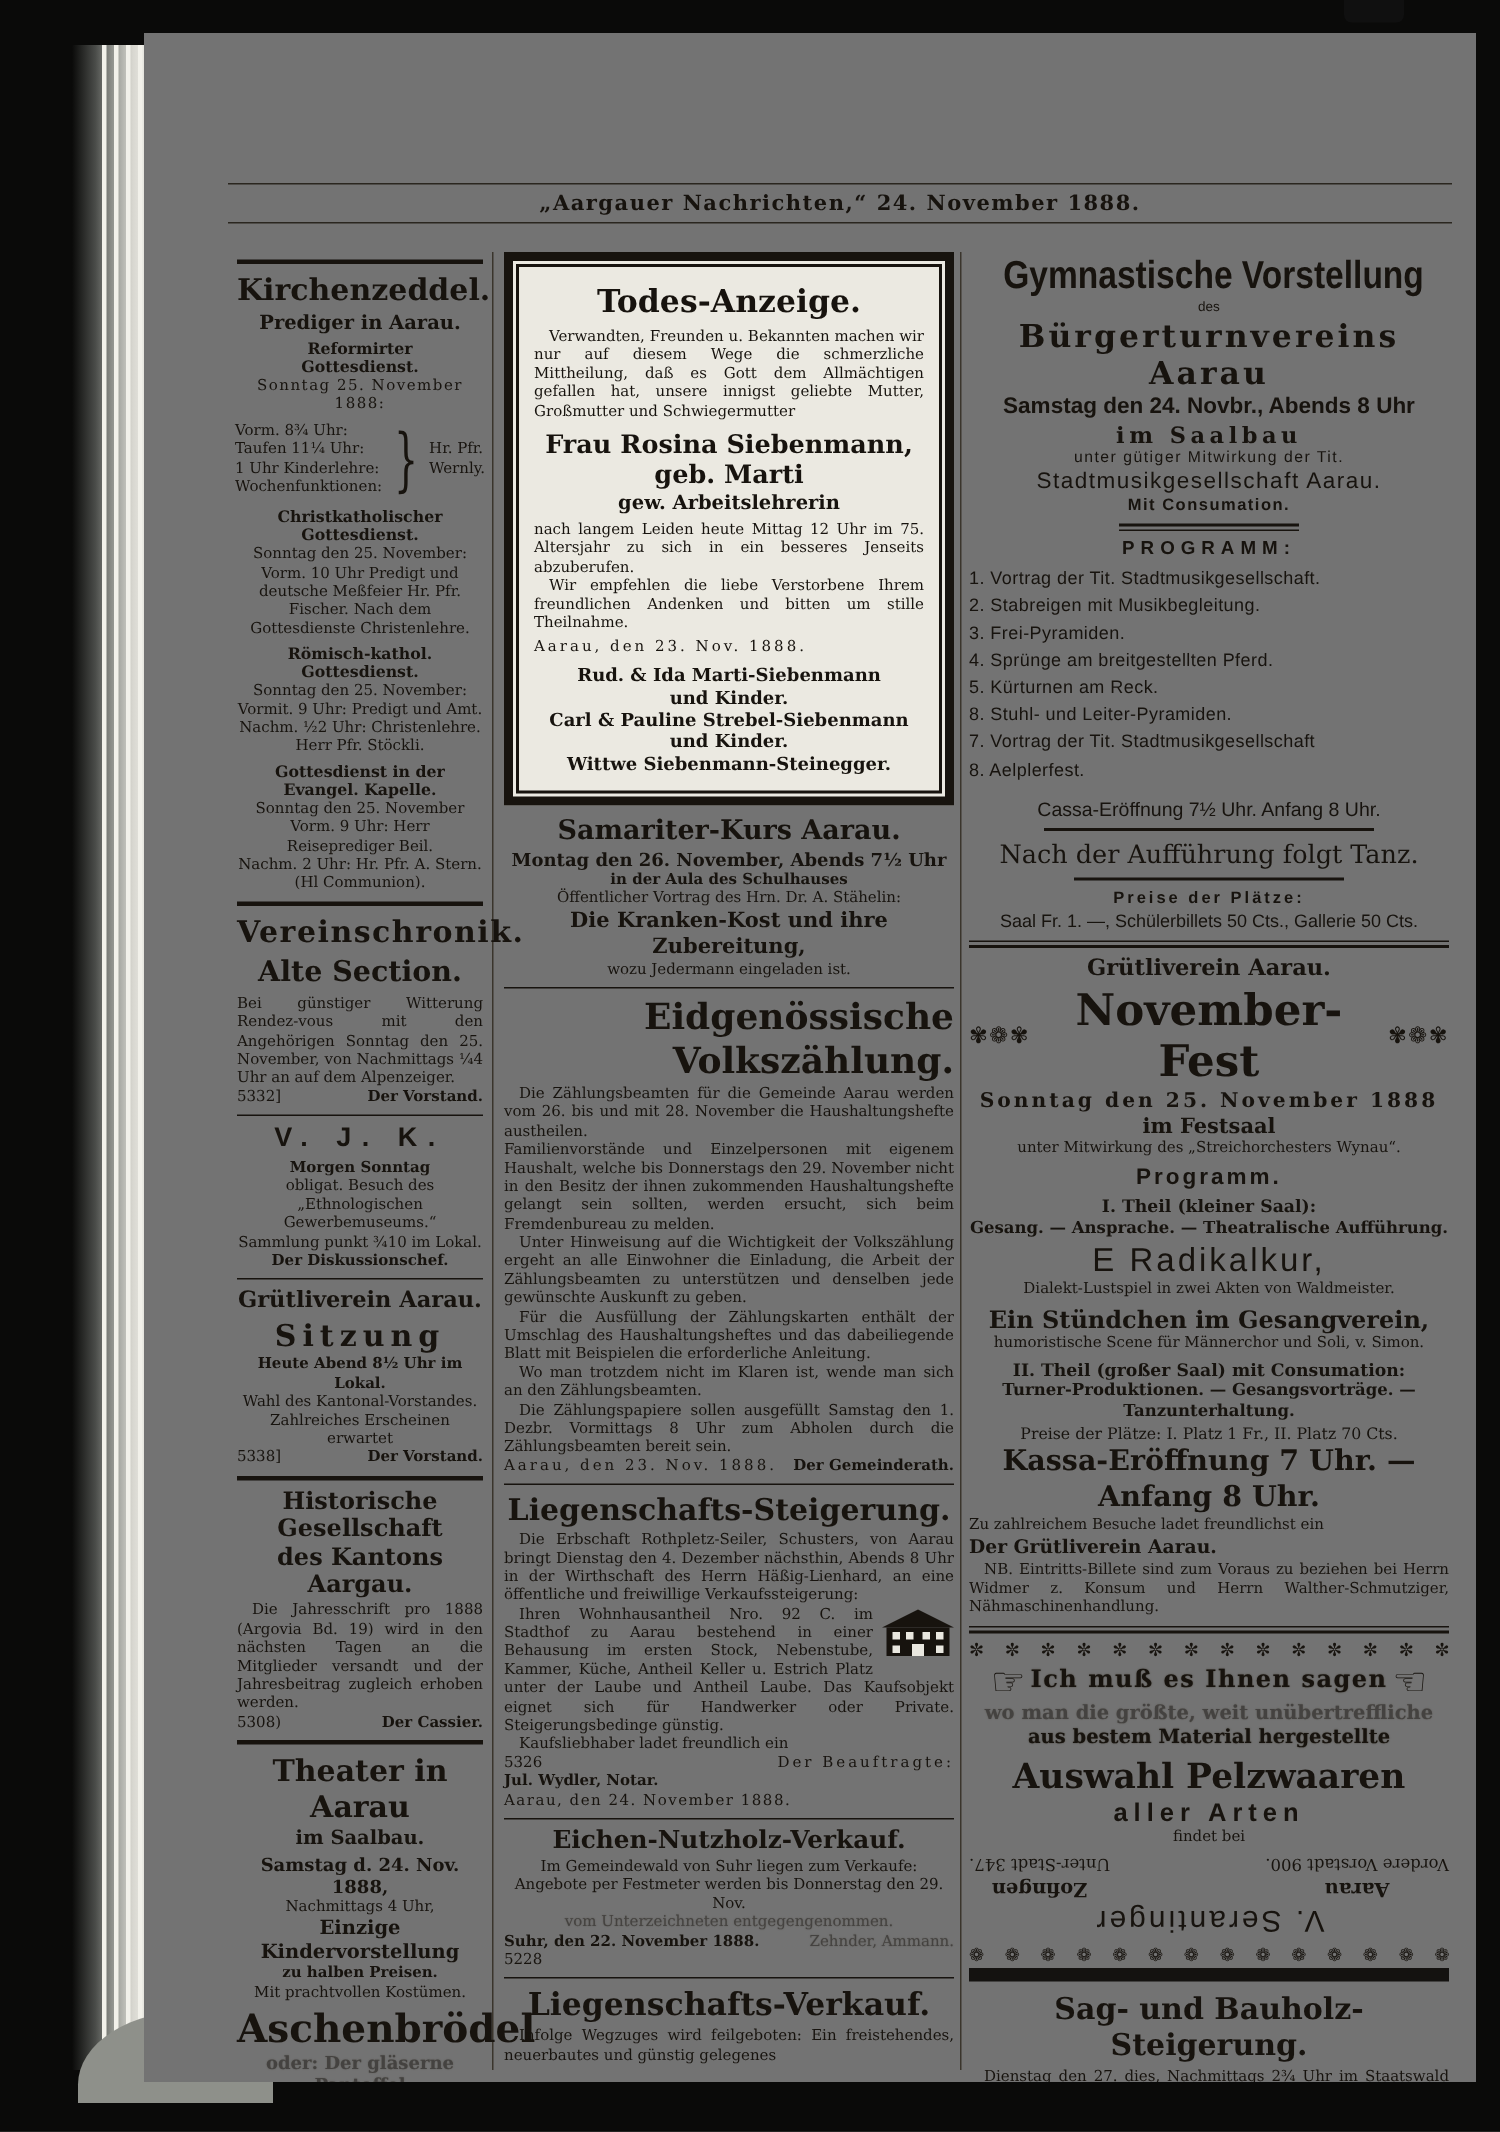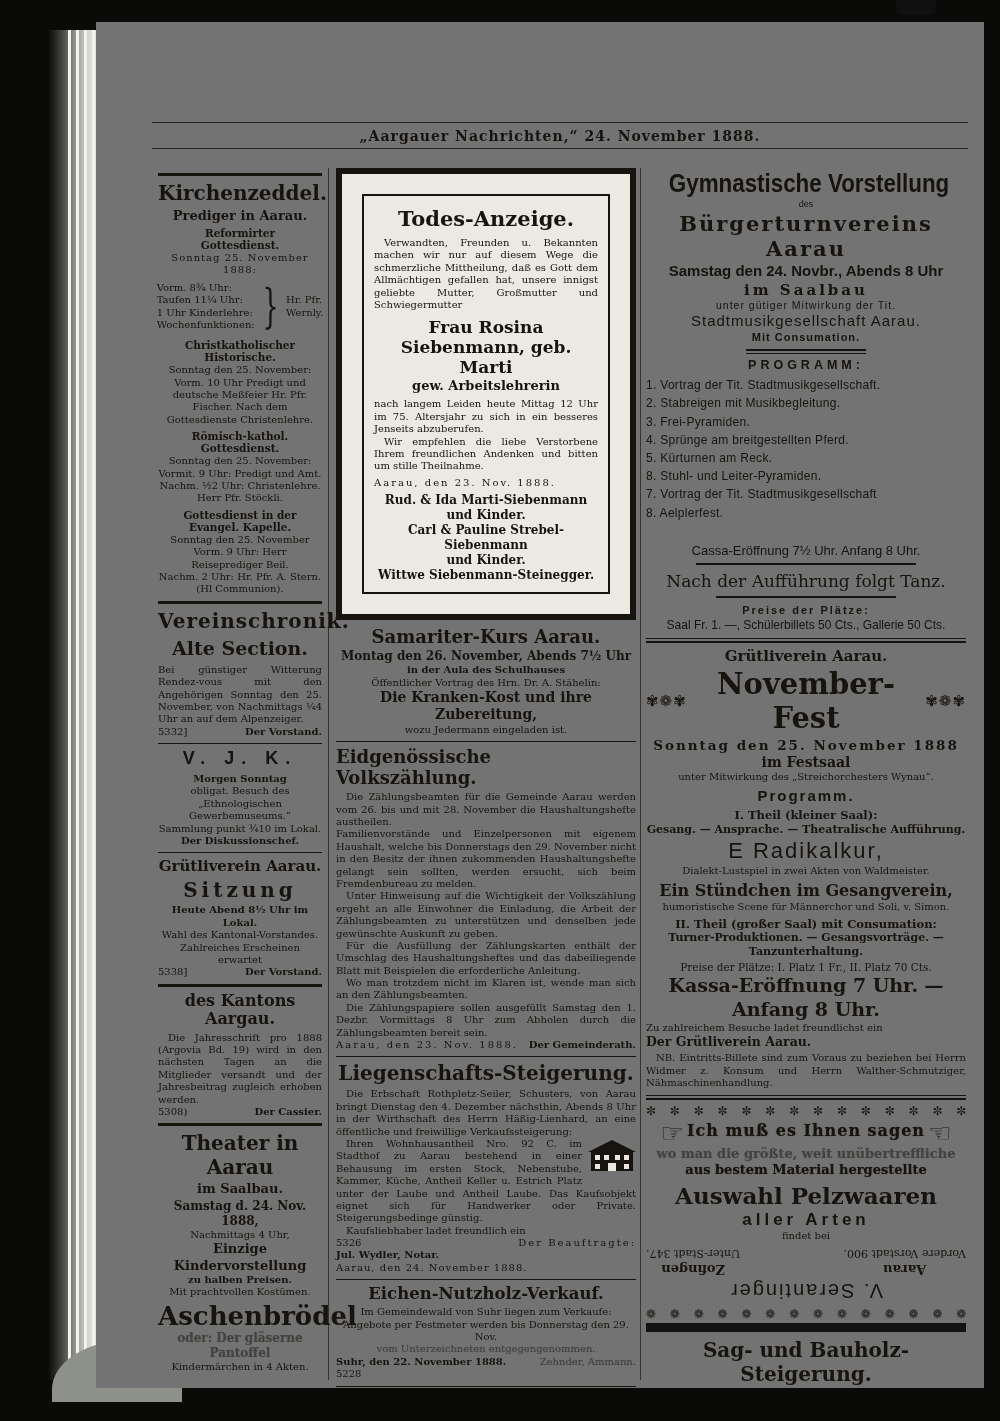--- a/index.html
+++ b/index.html
@@ -39,38 +39,38 @@
   .h-ver{font-size:20px;font-weight:bold;text-align:center;letter-spacing:1px;margin:3px 0}
   .h-alte{font-size:19px;font-weight:bold;text-align:center;margin:4px 0 5px}
   .h-vjk{font-family:"Liberation Sans",sans-serif;font-size:18px;font-weight:bold;text-align:center;letter-spacing:7px;margin:3px 0 4px}
   .h-sitz{font-size:20px;font-weight:bold;text-align:center;letter-spacing:4px;margin:3px 0 2px}
   .h-hist{font-size:16px;font-weight:bold;text-align:center;line-height:1.15;margin:3px 0 3px}
   .h-thea{font-size:20px;font-weight:bold;text-align:center;margin:2px 0 1px}
   .h-asch{font-size:26px;font-weight:bold;text-align:center;margin:3px 0 0}
   .h-todes{font-size:21px;font-weight:bold;text-align:center;margin:2px 0 6px}
   .h-name{font-size:17px;font-weight:bold;text-align:center;margin:6px 0 1px}
   .h-sam{font-size:18px;font-weight:bold;text-align:center;margin:1px 0 2px}
-  .h-volk{font-size:18px;font-weight:bold;text-align:left;margin:2px 0 3px}
+  .h-volk{font-size:24px;font-weight:bold;text-align:right;margin:2px 0 3px}
   .h-lieg{font-size:20px;font-weight:bold;text-align:center;margin:1px 0 3px}
   .h-eich{font-size:16.5px;font-weight:bold;text-align:center;margin:1px 0 3px}
   .h-lv{font-size:21px;font-weight:bold;text-align:center;margin:2px 0 4px}
   .h-gym{font-family:"Liberation Sans",sans-serif;font-size:26px;font-weight:bold;text-align:right;margin:0;}
   .h-gym span{display:inline-block;transform:scaleX(.86);transform-origin:center;white-space:nowrap}
   .h-btv{font-size:21px;font-weight:bold;text-align:center;letter-spacing:2px;margin:1px 0}
   .h-nf{font-size:29px;font-weight:bold;text-align:center;margin:2px 0}
   .h-rad{font-size:22px;text-align:center;letter-spacing:2px;font-family:"Liberation Sans",sans-serif;margin:2px 0 1px}
   .h-stuend{font-size:16px;font-weight:bold;text-align:center;margin:3px 0 1px}
   .h-pelz1{font-size:23px;font-weight:bold;text-align:center;margin:4px 0 1px}
   .h-pelz2{font-size:17px;font-weight:bold;text-align:center;letter-spacing:4px;font-family:"Liberation Sans",sans-serif;margin:0}
   .h-holz{font-size:20px;font-weight:bold;text-align:center;margin:2px 0 4px}
   .h-265{font-size:19px;font-weight:bold;text-align:center;margin:3px 0 1px}
   
   .brace-row{display:flex;align-items:center;justify-content:center;font-size:10px;line-height:1.25;margin:1px 0 3px}
   .brace{font-size:46px;font-weight:normal;transform:scaleX(.55);margin:0 1px;}
-  .todes-box{border:6px solid #17130e;padding:20px;margin-bottom:6px;background:#ebe9e1}
+  .todes-box{border:6px solid #17130e;padding:2px;margin-bottom:6px;background:#ebe9e1}
   .todes-inner{border:2px solid #17130e;padding:8px 10px 10px;}
   .orn-row{text-align:center;font-size:12px;letter-spacing:5px;white-space:nowrap;overflow:hidden;margin:2px 0;color:#17130e}
   .thickbar{height:9px;background:#141210;margin:2px 0 6px}
   .flip{transform:rotate(180deg)}
   .locs{display:flex;justify-content:space-between;font-size:11px;line-height:1.3;margin-top:2px}
   .pelz-name{font-size:20px;text-align:center;letter-spacing:2px;margin-top:4px;font-family:"Liberation Sans",sans-serif}
   .house-r{float:right;margin:0 0 2px 6px}
   .divider-mini{width:120px;margin:4px auto;border-top:2px solid #17130e;border-bottom:1px solid #17130e;height:2px}
   .gym-prog{font-family:"Liberation Sans",sans-serif;font-size:12px;line-height:1.52;letter-spacing:.3px}
   .small-sans{font-family:"Liberation Sans",sans-serif}
@@ -111,21 +111,21 @@
       <div class="brace-row">
         <div>
           <div>Vorm. 8¾ Uhr:</div>
           <div>Taufen 11¼ Uhr:</div>
           <div>1 Uhr Kinderlehre:</div>
           <div>Wochenfunktionen:</div>
         </div>
         <div class="brace">}</div>
         <div>Hr. Pfr. Wernly.</div>
       </div>
-      <div class="h-min">Christkatholischer Historische.</div>
+      <div class="h-min">Christkatholischer Gottesdienst.</div>
       <div class="txtc">Sonntag den 25. November: Vorm. 10 Uhr Predigt und deutsche Meßfeier Hr. Pfr. Fischer. Nach dem Gottesdienste Christenlehre.</div>
       <div class="h-min">Römisch-kathol. Gottesdienst.</div>
       <div class="txtc">Sonntag den 25. November: Vormit. 9 Uhr: Predigt und Amt. Nachm. ½2 Uhr: Christenlehre.</div>
       <div class="txtc r">Herr Pfr. Stöckli.</div>
       <div class="h-min">Gottesdienst in der Evangel. Kapelle.</div>
       <div class="txtc">Sonntag den 25. November Vorm. 9 Uhr: Herr Reiseprediger Beil.</div>
       <div class="txtc">Nachm. 2 Uhr: Hr. Pfr. A. Stern.</div>
       <div class="txtc">(Hl Communion).</div>
     </section>
 
@@ -158,20 +158,21 @@
       <div class="txtc">Zahlreiches Erscheinen erwartet</div>
       <div class="sb txt">
         <span>5338]</span>
         <span class="b">Der Vorstand.</span>
       </div>
     </section>
 
     <div class="bar"></div>
     <section>
       <div class="h-hist">
+        <div>Historische Gesellschaft</div>
         <div>des Kantons Aargau.</div>
       </div>
       <div class="txt ind">Die Jahresschrift pro 1888 (Argovia Bd. 19) wird in den nächsten Tagen an die Mitglieder versandt und der Jahresbeitrag zugleich erhoben werden.</div>
       <div class="sb txt">
         <span>5308)</span>
         <span class="b">Der Cassier.</span>
       </div>
     </section>
 
     <div class="bar"></div>
@@ -298,21 +299,21 @@
       <div class="gym-prog">
         <div>1. Vortrag der Tit. Stadtmusikgesellschaft.</div>
         <div>2. Stabreigen mit Musikbegleitung.</div>
         <div>3. Frei-Pyramiden.</div>
         <div>4. Sprünge am breitgestellten Pferd.</div>
         <div>5. Kürturnen am Reck.</div>
         <div>8. Stuhl- und Leiter-Pyramiden.</div>
         <div>7. Vortrag der Tit. Stadtmusikgesellschaft</div>
         <div>8. Aelplerfest.</div>
       </div>
-      <div class="txtc small-sans" style="font-size:13px;margin-top:21px">Cassa-Eröffnung 7½ Uhr.   Anfang 8 Uhr.</div>
+      <div class="txtc small-sans" style="font-size:13px;margin-top:10px">Cassa-Eröffnung 7½ Uhr.   Anfang 8 Uhr.</div>
       <div class="divider-mini" style="width:220px;border-bottom:none"></div>
       <div class="txtc" style="font-size:17px;margin:3px 0">Nach der Aufführung folgt Tanz.</div>
       <div class="divider-mini" style="width:180px;border-bottom:none"></div>
       <div class="txtc b small-sans ls2" style="font-size:11px">Preise der Plätze:</div>
       <div class="txtc small-sans" style="font-size:12px">Saal Fr. 1. —, Schülerbillets 50 Cts., Gallerie 50 Cts.</div>
     </section>
 
     <div class="dbl"></div>
     <section>
       <div class="txtc b" style="font-size:15px;margin-top:2px">Grütliverein Aarau.</div>

